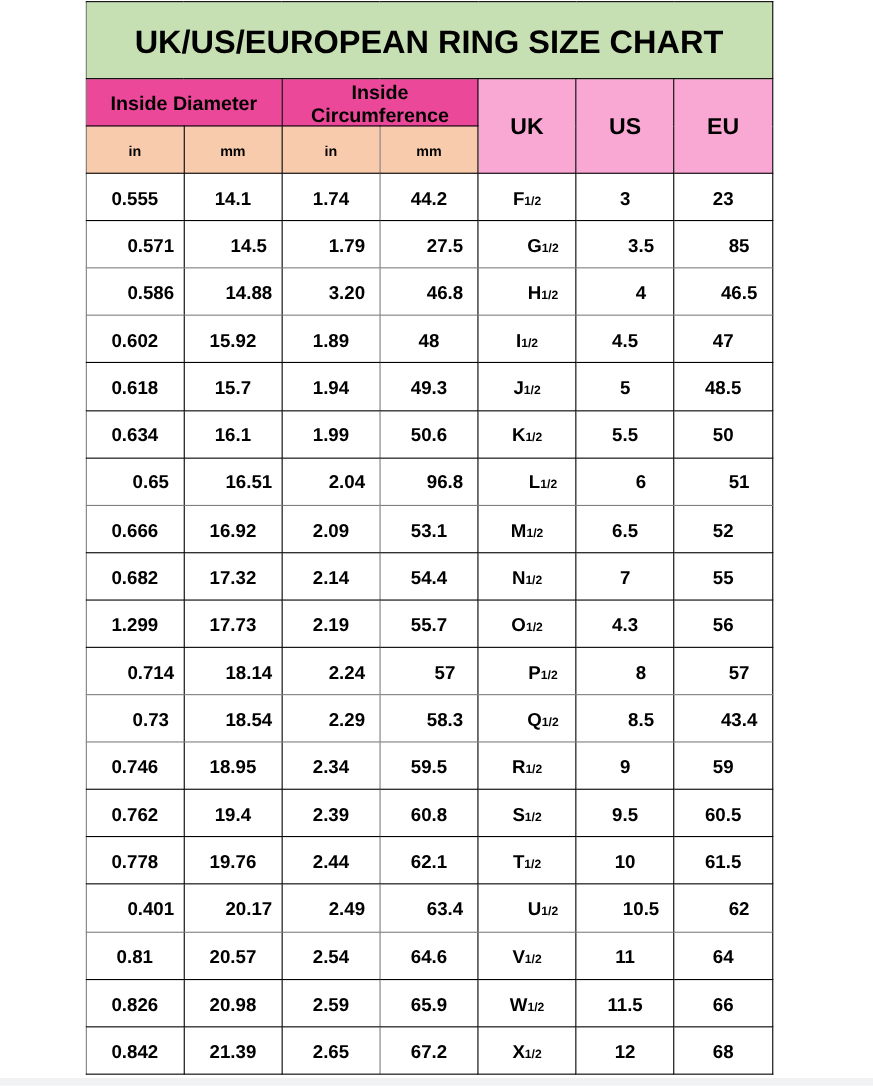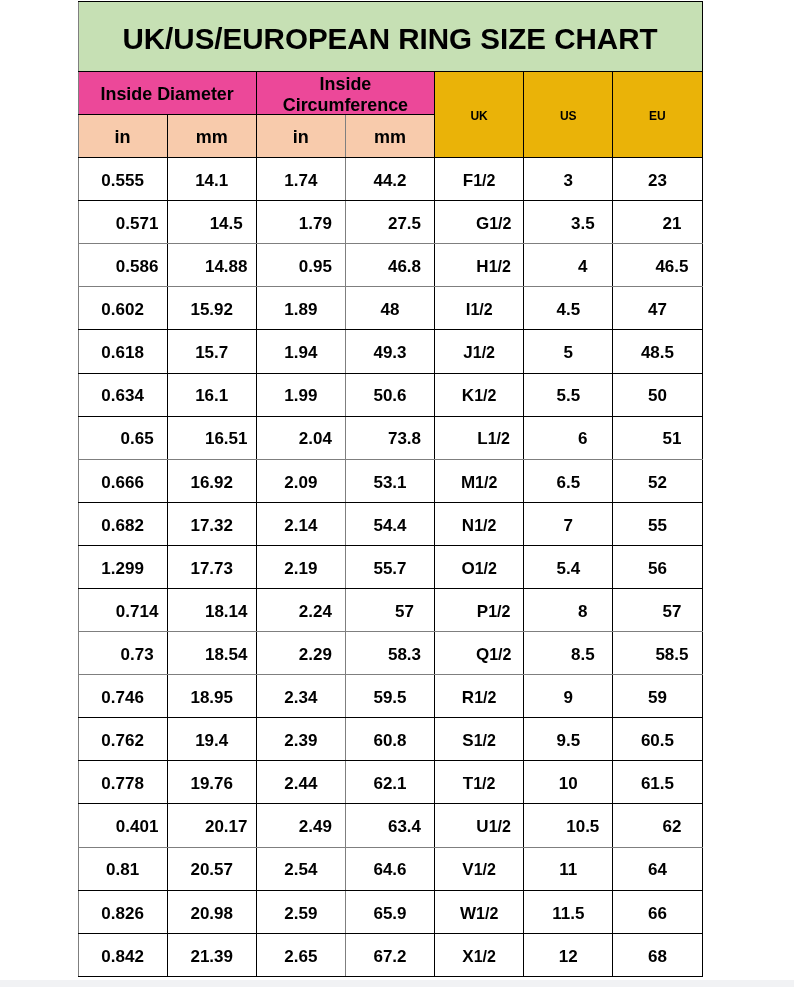--- a/index.html
+++ b/index.html
@@ -37,35 +37,35 @@
   td.title > span { display:inline-block; position:relative; top:2.4px; }
   td.grp {
     background:#ec4899;
     height:37.2px;
     font-size:17.9px;
     margin-left:39px;
   }
   td.sub {
     background:#f8cbac;
     height:41.9px;
-    font-size:18px;
+    font-size:13px;
   }
   td.side {
-    background:#eab308;
-    font-size:12px;
+    background:#f9a8d4;
+    font-size:21px;
   }
   td.grp > span, td.sub > span, td.side > span { display:inline-block; position:relative; top:1.6px; }
   td.data {
     background:#fff;
     height:42.1px;
     font-size:17px;
   }
   td.data > span.v { display:inline-block; position:relative; top:1.8px; }
   td.data span.uk { display:inline-block; position:relative; top:1.8px; font-size:17px; }
-  sub.half { font-size:16px; vertical-align:baseline; }
+  sub.half { font-size:11px; vertical-align:baseline; }
   
   table.chart td:first-child { border-left-color:#7f7f7f; }
   
   table.chart td.cir-in { border-right-color:#7f7f7f; }
   table.chart td.cir-mm { border-left-color:#7f7f7f; }
   
   tr.softrule > td { border-bottom-color:#7f7f7f;padding-left:29px; }
 </style>
 </head>
 <body>
@@ -98,26 +98,26 @@
         <td class="data"><span class="v">3</span></td>
         <td class="data"><span class="v">23</span></td>
       </tr>
       <tr class="softrule">
         <td class="data"><span class="v">0.571</span></td>
         <td class="data"><span class="v">14.5</span></td>
         <td class="data cir-in"><span class="v">1.79</span></td>
         <td class="data cir-mm"><span class="v">27.5</span></td>
         <td class="data"><span class="uk"><span>G</span><sub class="half">1/2</sub></span></td>
         <td class="data"><span class="v">3.5</span></td>
-        <td class="data"><span class="v">21</span></td>
+        <td class="data"><span class="v">85</span></td>
       </tr>
       <tr class="softrule">
         <td class="data"><span class="v">0.586</span></td>
         <td class="data"><span class="v">14.88</span></td>
-        <td class="data cir-in"><span class="v">0.95</span></td>
+        <td class="data cir-in"><span class="v">3.20</span></td>
         <td class="data cir-mm"><span class="v">46.8</span></td>
         <td class="data"><span class="uk"><span>H</span><sub class="half">1/2</sub></span></td>
         <td class="data"><span class="v">4</span></td>
         <td class="data"><span class="v">46.5</span></td>
       </tr>
       <tr>
         <td class="data"><span class="v">0.602</span></td>
         <td class="data"><span class="v">15.92</span></td>
         <td class="data cir-in"><span class="v">1.89</span></td>
         <td class="data cir-mm"><span class="v">48</span></td>
@@ -140,21 +140,21 @@
         <td class="data cir-in"><span class="v">1.99</span></td>
         <td class="data cir-mm"><span class="v">50.6</span></td>
         <td class="data"><span class="uk"><span>K</span><sub class="half">1/2</sub></span></td>
         <td class="data"><span class="v">5.5</span></td>
         <td class="data"><span class="v">50</span></td>
       </tr>
       <tr class="softrule">
         <td class="data"><span class="v">0.65</span></td>
         <td class="data"><span class="v">16.51</span></td>
         <td class="data cir-in"><span class="v">2.04</span></td>
-        <td class="data cir-mm"><span class="v">73.8</span></td>
+        <td class="data cir-mm"><span class="v">96.8</span></td>
         <td class="data"><span class="uk"><span>L</span><sub class="half">1/2</sub></span></td>
         <td class="data"><span class="v">6</span></td>
         <td class="data"><span class="v">51</span></td>
       </tr>
       <tr>
         <td class="data"><span class="v">0.666</span></td>
         <td class="data"><span class="v">16.92</span></td>
         <td class="data cir-in"><span class="v">2.09</span></td>
         <td class="data cir-mm"><span class="v">53.1</span></td>
         <td class="data"><span class="uk"><span>M</span><sub class="half">1/2</sub></span></td>
@@ -169,40 +169,40 @@
         <td class="data"><span class="uk"><span>N</span><sub class="half">1/2</sub></span></td>
         <td class="data"><span class="v">7</span></td>
         <td class="data"><span class="v">55</span></td>
       </tr>
       <tr>
         <td class="data"><span class="v">1.299</span></td>
         <td class="data"><span class="v">17.73</span></td>
         <td class="data cir-in"><span class="v">2.19</span></td>
         <td class="data cir-mm"><span class="v">55.7</span></td>
         <td class="data"><span class="uk"><span>O</span><sub class="half">1/2</sub></span></td>
-        <td class="data"><span class="v">5.4</span></td>
+        <td class="data"><span class="v">4.3</span></td>
         <td class="data"><span class="v">56</span></td>
       </tr>
       <tr class="softrule">
         <td class="data"><span class="v">0.714</span></td>
         <td class="data"><span class="v">18.14</span></td>
         <td class="data cir-in"><span class="v">2.24</span></td>
         <td class="data cir-mm"><span class="v">57</span></td>
         <td class="data"><span class="uk"><span>P</span><sub class="half">1/2</sub></span></td>
         <td class="data"><span class="v">8</span></td>
         <td class="data"><span class="v">57</span></td>
       </tr>
       <tr class="softrule">
         <td class="data"><span class="v">0.73</span></td>
         <td class="data"><span class="v">18.54</span></td>
         <td class="data cir-in"><span class="v">2.29</span></td>
         <td class="data cir-mm"><span class="v">58.3</span></td>
         <td class="data"><span class="uk"><span>Q</span><sub class="half">1/2</sub></span></td>
         <td class="data"><span class="v">8.5</span></td>
-        <td class="data"><span class="v">58.5</span></td>
+        <td class="data"><span class="v">43.4</span></td>
       </tr>
       <tr>
         <td class="data"><span class="v">0.746</span></td>
         <td class="data"><span class="v">18.95</span></td>
         <td class="data cir-in"><span class="v">2.34</span></td>
         <td class="data cir-mm"><span class="v">59.5</span></td>
         <td class="data"><span class="uk"><span>R</span><sub class="half">1/2</sub></span></td>
         <td class="data"><span class="v">9</span></td>
         <td class="data"><span class="v">59</span></td>
       </tr>

